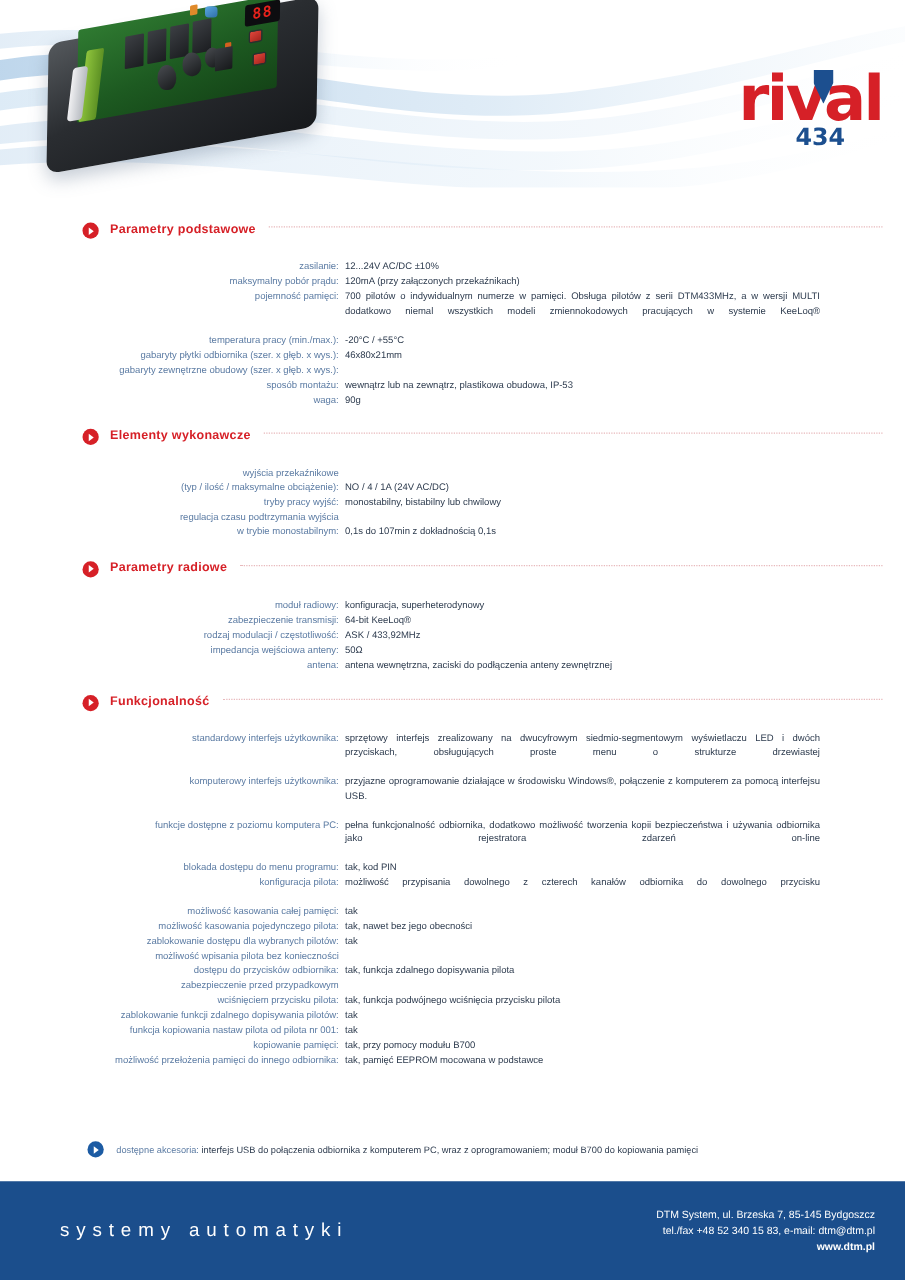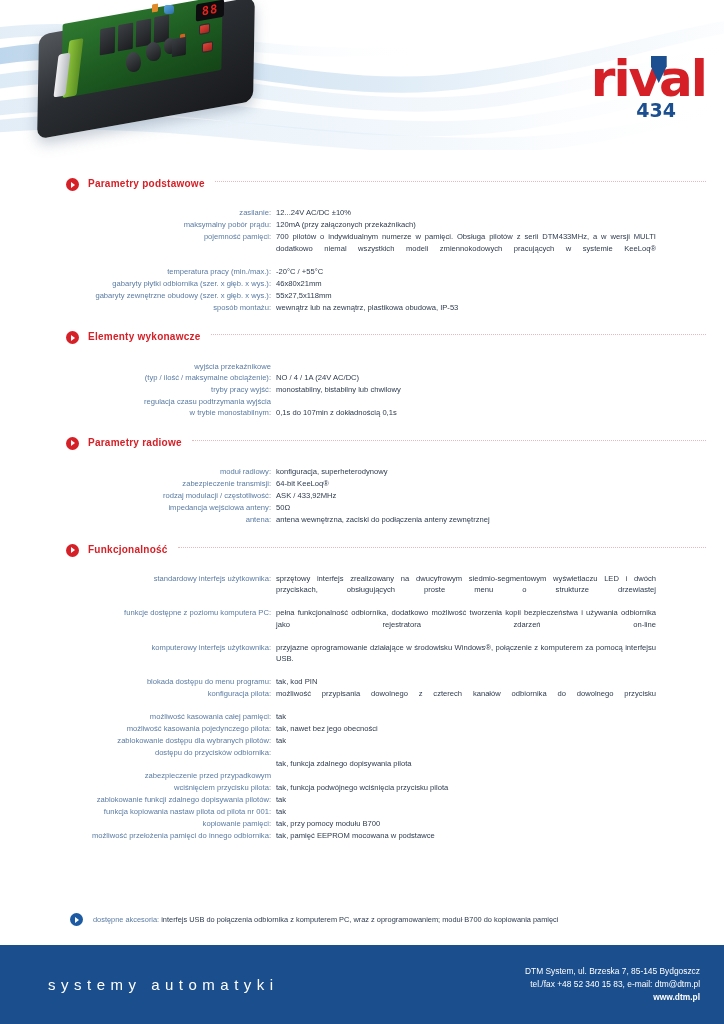--- a/index.html
+++ b/index.html
@@ -399,27 +399,32 @@
           <div class="row">
             <div class="row-label">
               <span class="lbl-line">gabaryty płytki odbiornika (szer. x głęb. x wys.):</span>
             </div>
             <div class="row-value">46x80x21mm</div>
           </div>
           <div class="row">
             <div class="row-label">
               <span class="lbl-line">gabaryty zewnętrzne obudowy (szer. x głęb. x wys.):</span>
             </div>
-            <div class="row-value">55x27,5x118mm</div>
           </div>
           <div class="row">
             <div class="row-label">
               <span class="lbl-line">sposób montażu:</span>
             </div>
             <div class="row-value">wewnątrz lub na zewnątrz, plastikowa obudowa, IP-53</div>
+          </div>
+          <div class="row">
+            <div class="row-label">
+              <span class="lbl-line">waga:</span>
+            </div>
+            <div class="row-value">90g</div>
           </div>
         </div>
       </div>
       <div class="section">
         <div class="section-head">
           <span class="bullet-icon"></span>
           <span class="section-title">Elementy wykonawcze</span>
           <span class="dotline"></span>
         </div>
         <div class="rows">
@@ -492,32 +497,32 @@
         </div>
         <div class="rows">
           <div class="row">
             <div class="row-label">
               <span class="lbl-line">standardowy interfejs użytkownika:</span>
             </div>
             <div class="row-value justify">sprzętowy interfejs zrealizowany na dwucyfrowym siedmio-segmentowym wyświetlaczu LED i dwóch przyciskach, obsługujących proste menu o strukturze drzewiastej</div>
           </div>
           <div class="row">
             <div class="row-label">
+              <span class="lbl-line">komputerowy interfejs użytkownika:</span>
+            </div>
+            <div class="row-value justify">przyjazne oprogramowanie działające w środowisku Windows®, połączenie z komputerem za pomocą interfejsu USB.</div>
+          </div>
+          <div class="row">
+            <div class="row-label">
               <span class="lbl-line">funkcje dostępne z poziomu komputera PC:</span>
             </div>
             <div class="row-value justify">pełna funkcjonalność odbiornika, dodatkowo możliwość tworzenia kopii bezpieczeństwa i używania odbiornika jako rejestratora zdarzeń on-line</div>
           </div>
           <div class="row">
             <div class="row-label">
-              <span class="lbl-line">komputerowy interfejs użytkownika:</span>
-            </div>
-            <div class="row-value justify">przyjazne oprogramowanie działające w środowisku Windows®, połączenie z komputerem za pomocą interfejsu USB.</div>
-          </div>
-          <div class="row">
-            <div class="row-label">
               <span class="lbl-line">blokada dostępu do menu programu:</span>
             </div>
             <div class="row-value">tak, kod PIN</div>
           </div>
           <div class="row">
             <div class="row-label">
               <span class="lbl-line">konfiguracja pilota:</span>
             </div>
             <div class="row-value justify">możliwość przypisania dowolnego z czterech kanałów odbiornika do dowolnego przycisku</div>
           </div>
@@ -534,20 +539,21 @@
             <div class="row-value">tak, nawet bez jego obecności</div>
           </div>
           <div class="row">
             <div class="row-label">
               <span class="lbl-line">zablokowanie dostępu dla wybranych pilotów:</span>
             </div>
             <div class="row-value">tak</div>
           </div>
           <div class="row">
             <div class="row-label">
+              <span class="lbl-line">możliwość wpisania pilota bez konieczności</span>
               <span class="lbl-line">dostępu do przycisków odbiornika:</span>
             </div>
             <div class="row-value" style="margin-top: 11.2px;">tak, funkcja zdalnego dopisywania pilota</div>
           </div>
           <div class="row">
             <div class="row-label">
               <span class="lbl-line">zabezpieczenie przed przypadkowym</span>
               <span class="lbl-line">wciśnięciem przycisku pilota:</span>
             </div>
             <div class="row-value" style="margin-top: 11.2px;">tak, funkcja podwójnego wciśnięcia przycisku pilota</div>

